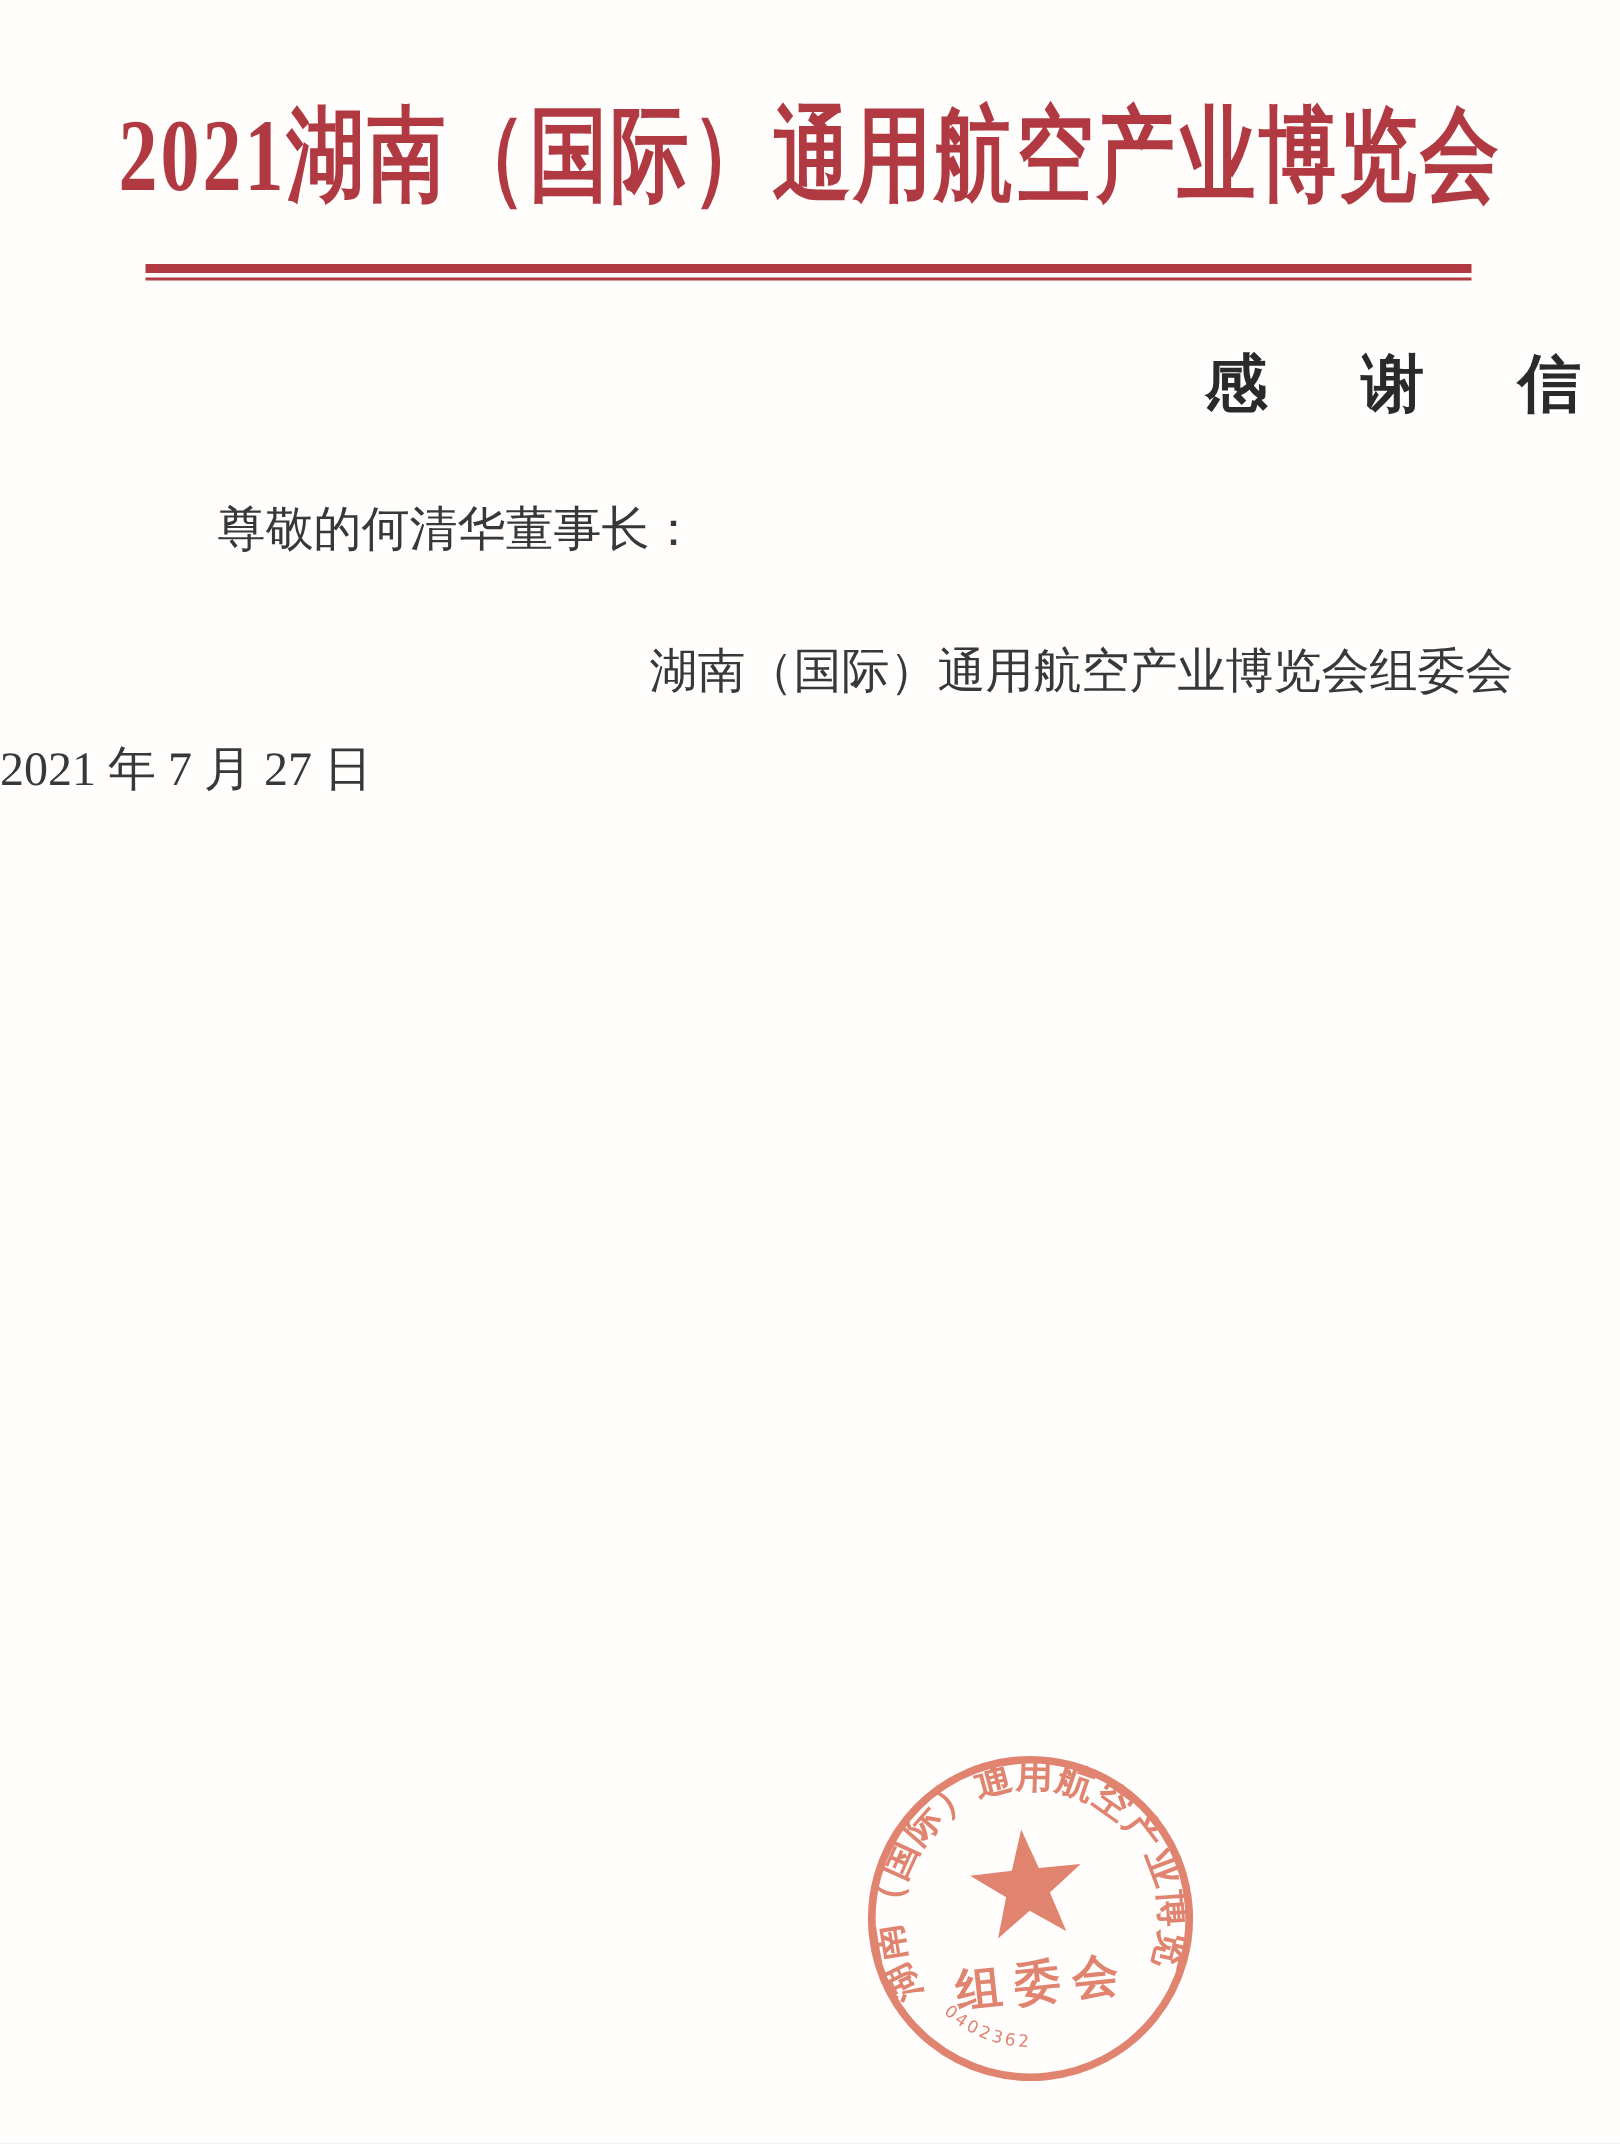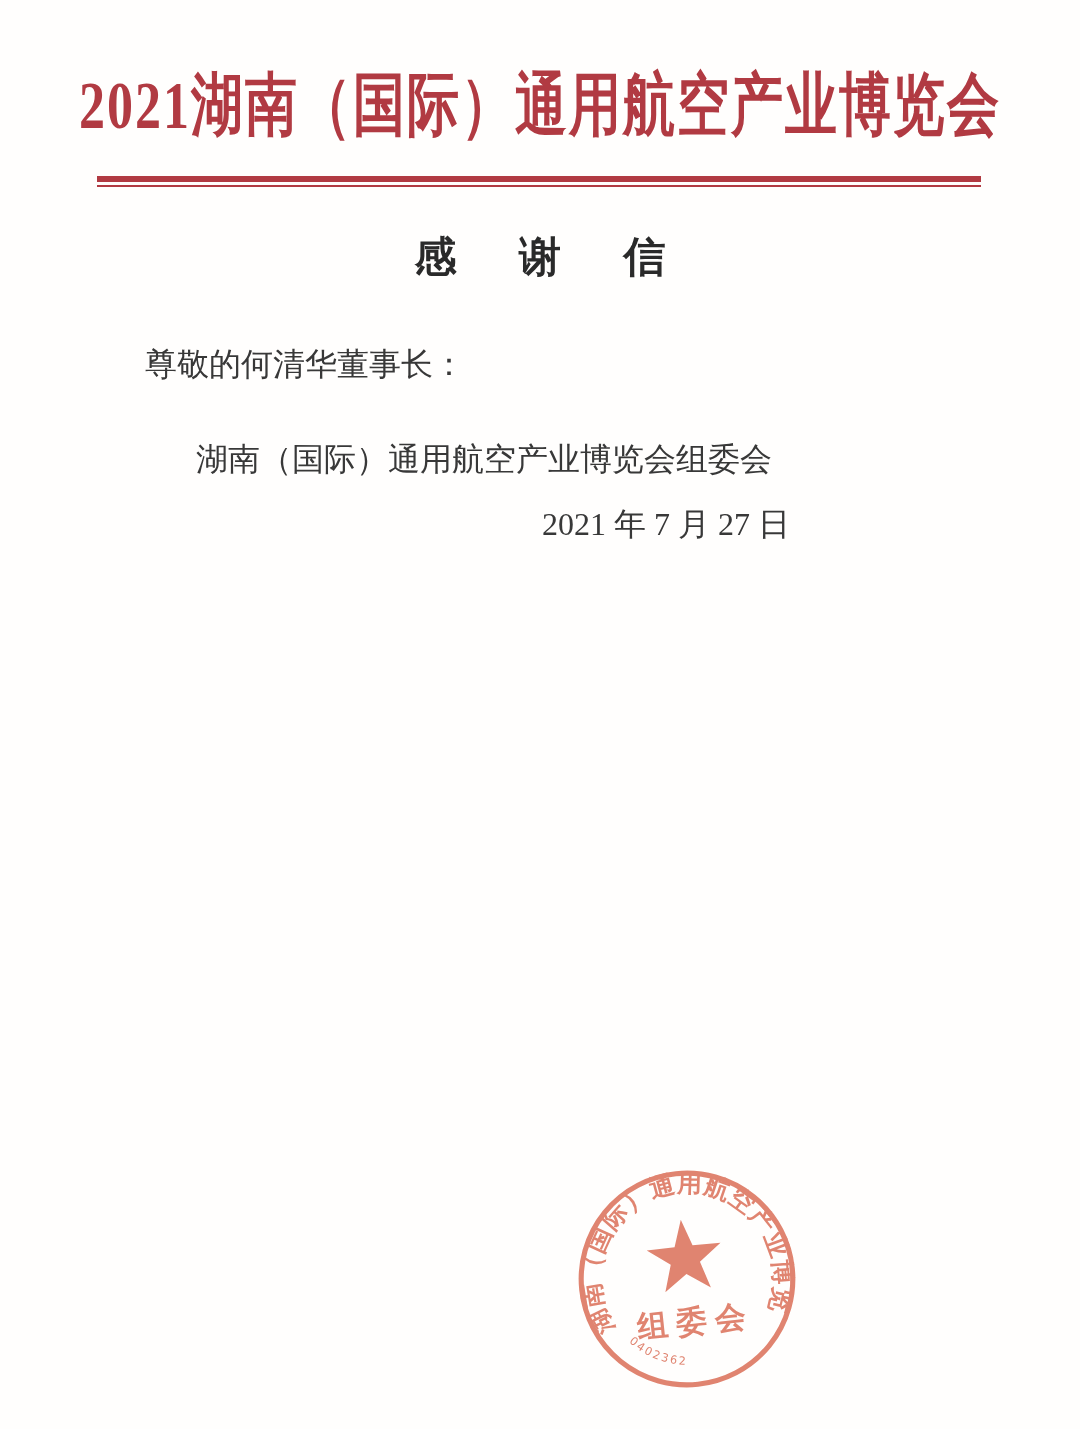--- a/index.html
+++ b/index.html
@@ -21,41 +21,41 @@
     line-height:60px;
     letter-spacing:2px;
     transform:scaleY(1.32);
     transform-origin:top center;
     white-space:nowrap;
   }
   .rule-thick { height:6px; background:#b13a42; margin:50px 99px 0 97px; }
   .rule-thin  { height:2px; background:#b13a42; margin:3px 99px 0 97px; }
   .letter-title {
     margin:44px 0 0 0;
-    text-align:center;
+    text-align:right;
     font-size:42px;
     line-height:52px;
     font-weight:700;
     color:#2a2a2a;
     letter-spacing:26px;
     text-indent:26px;
     white-space:nowrap;
   }
   .letter-body {
-    margin:56px 140px 0 145px;
+    margin:44px 140px 0 145px;
     font-size:32px;
     line-height:51px;
     color:#383838;
     text-align:justify;
   }
   .letter-body p { margin:0; }
   .letter-body .para { text-indent:2em; }
   .signoff { margin-top:44px; font-size:32px; line-height:51px; color:#383838; }
-  .signature { margin:0; text-align:center; padding-right:112px; white-space:nowrap; }
-  .sign-date { margin:14px 0 0 0; text-align:right; padding-right:290px; white-space:nowrap; }
+  .signature { margin:0; text-align:right; padding-right:71px; white-space:nowrap; }
+  .sign-date { margin:14px 0 0 0; text-align:left; padding-right:290px; white-space:nowrap; }
   .seal {
     position:absolute;
     left:574px; top:1166px;
     width:226px; height:226px;
     opacity:0.82;
     mix-blend-mode:multiply;
     transform:rotate(-6deg);
   }
   .seal-ring { stroke:#d96a52; stroke-width:5; fill:none; }
   .seal-ring-text { font-size:24px; fill:#d96a52; letter-spacing:1px; font-weight:700;

